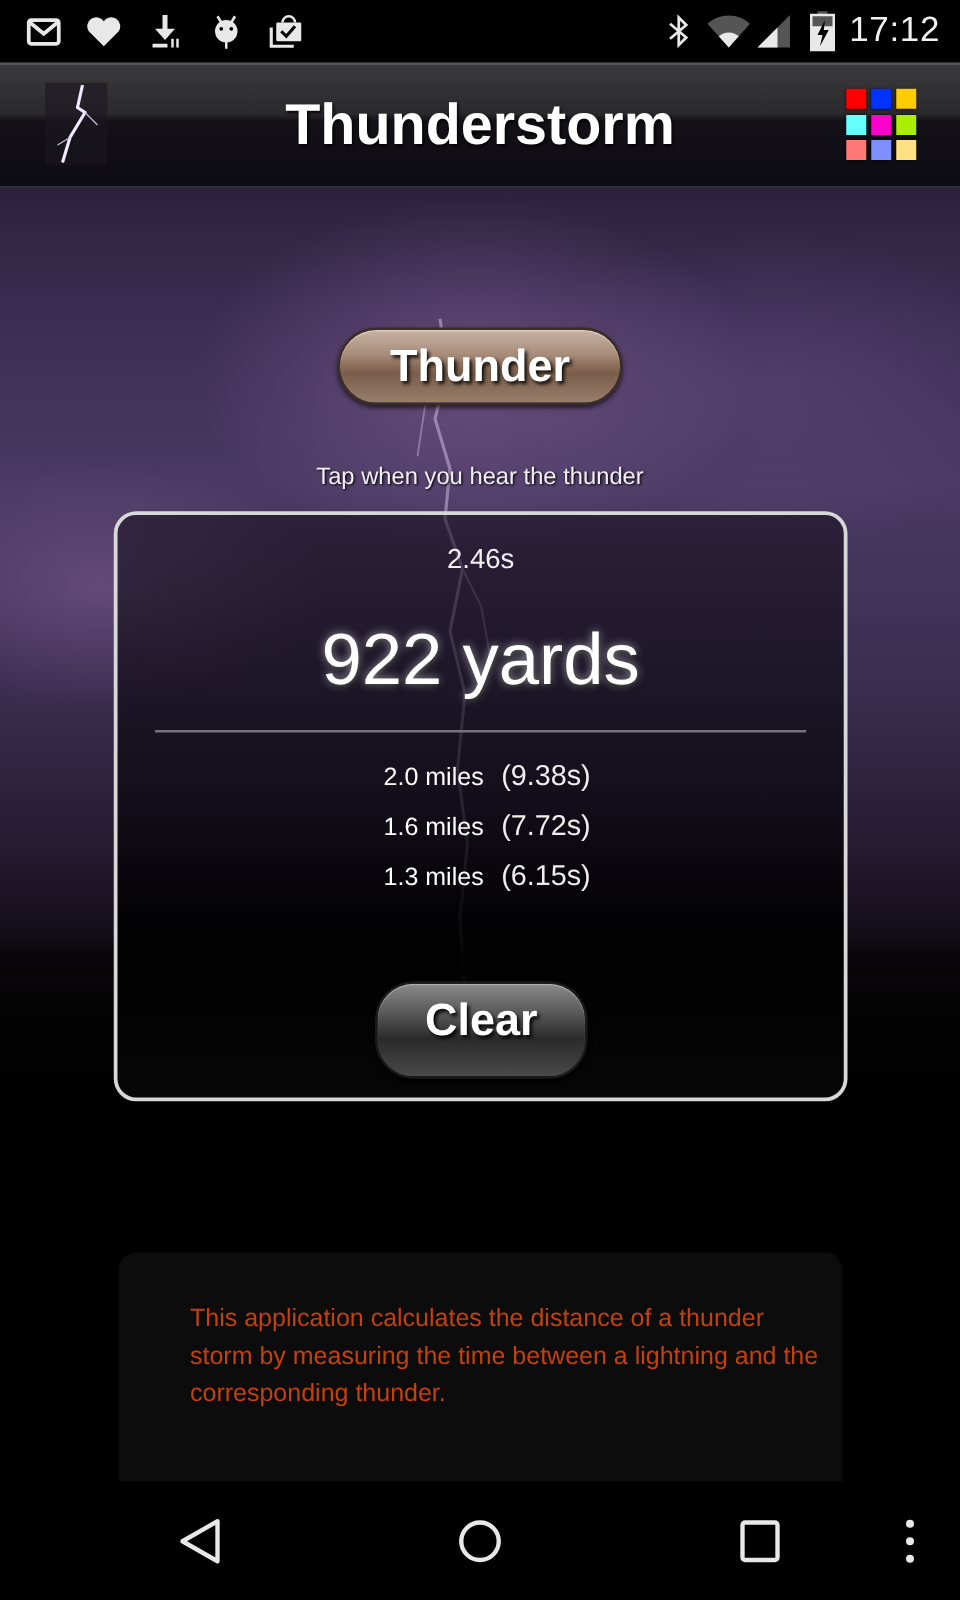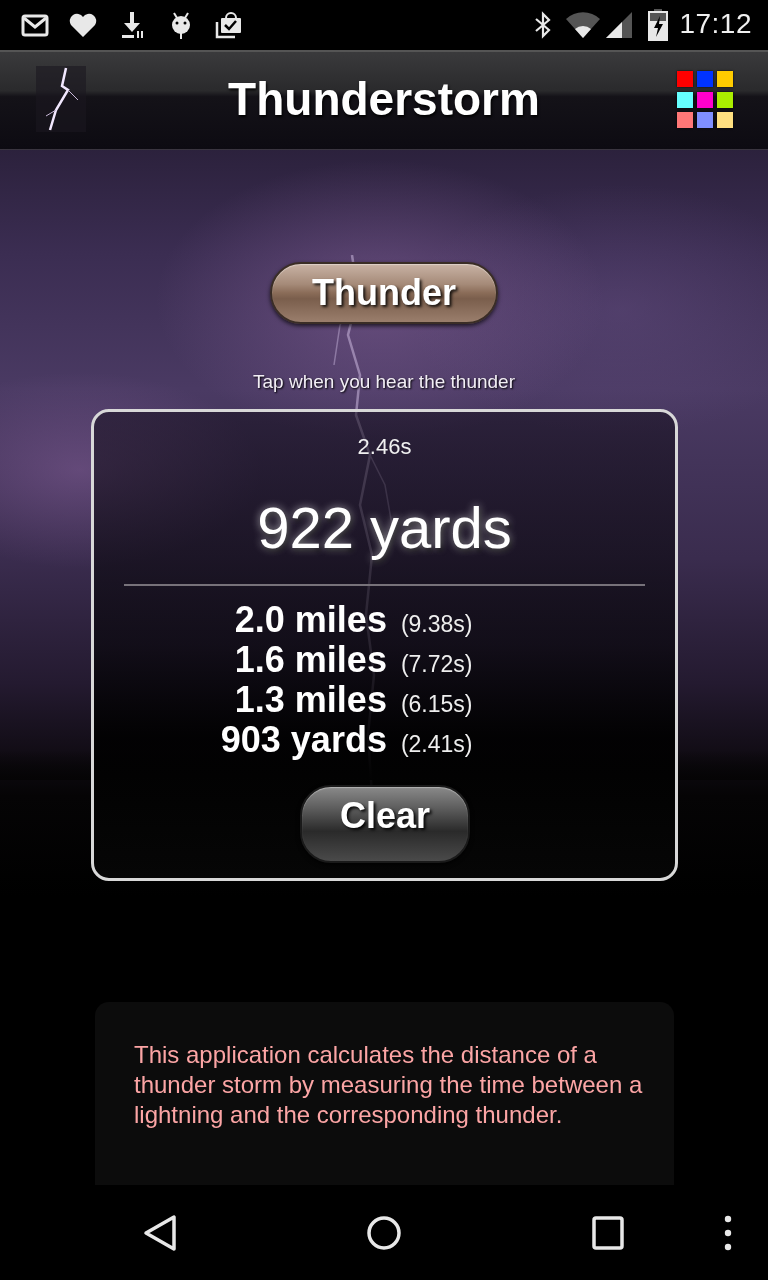--- a/index.html
+++ b/index.html
@@ -55,38 +55,38 @@
     position: absolute; left: 91px; top: 409px; width: 587px; height: 472px;
     border: 3px solid #d8d8d8; border-radius: 18px;
     background: linear-gradient(180deg, rgba(20,14,28,0.55) 0%, rgba(10,8,14,0.75) 50%, rgba(0,0,0,0.9) 70%, #060606 100%);
   }
   .elapsed { position: absolute; left: 0; width: 100%; top: 22px; text-align: center; font-size: 22px; color: #f0f0f0; }
   .distance { position: absolute; left: 0; width: 100%; top: 50px; text-align: center; font-size: 58px;
     color: #fff; text-shadow: 0 0 8px rgba(255,255,255,0.6), 2px 3px 4px rgba(0,0,0,0.8); margin-top: 32px; }
   .divider { position: absolute; left: 30px; right: 30px; top: 172px; height: 2px; background: #77727a; }
   .history { position: absolute; left: 0; width: 100%; top: 188px; }
   .history-row { height: 40px; line-height: 40px; display: flex; justify-content: center; align-items: baseline; }
-  .h-dist { font-size: 36px; font-weight: bold; color: #fff; text-align: right; width: 310px; padding-right: 14px; }
+  .h-dist { font-size: 20px; font-weight: normal; color: #fff; text-align: right; width: 310px; padding-right: 14px; }
   .h-time { font-size: 23px; color: #eee; text-align: left; width: 277px; }
 
   .clear-btn {
     position: absolute; left: 206px; top: 373px; width: 170px; height: 78px;
     border-radius: 31px; border: 2px solid #1a1a1a;
     background: linear-gradient(180deg, #8a8a8a 0%, #5b5b5b 30%, #3a3a3a 50%, #2a2a2a 60%, #4a4a4a 100%);
     box-shadow: 0 2px 4px rgba(0,0,0,0.8), inset 0 1px 1px rgba(255,255,255,0.35);
     color: #fff; font-size: 36px; font-weight: bold; text-align: center; line-height: 58px;
     text-shadow: 2px 2px 3px rgba(0,0,0,0.9); cursor: pointer;
   }
 
   
   .info-box {
     position: absolute; left: 95px; top: 1002px; width: 579px; height: 190px;
     background: #0c0c0c; border-radius: 14px 14px 0 0;
   }
-  .info-text { position: absolute; left: 39px; top: 38px; width: 510px; font-size: 24px; line-height: 30px; color: #fca5a5; }
+  .info-text { position: absolute; left: 57px; top: 38px; width: 510px; font-size: 20px; line-height: 30px; color: #c2410c; }
 
   
   .nav-bar { position: absolute; left: 0; top: 1185px; width: 768px; height: 95px; background: #000; }
   .nav-btn { position: absolute; top: 26px; width: 44px; height: 44px; cursor: pointer; }
 </style>
 </head>
 <body>
 
 <div class="status-bar">
   <svg class="sb-icon" style="left:20px" viewBox="0 0 30 30">
@@ -182,24 +182,20 @@
       <span class="h-time">(9.38s)</span>
     </div>
     <div class="history-row">
       <span class="h-dist">1.6 miles</span>
       <span class="h-time">(7.72s)</span>
     </div>
     <div class="history-row">
       <span class="h-dist">1.3 miles</span>
       <span class="h-time">(6.15s)</span>
     </div>
-    <div class="history-row">
-      <span class="h-dist">903 yards</span>
-      <span class="h-time">(2.41s)</span>
-    </div>
   </div>
   <div class="clear-btn">Clear</div>
 </div>
 
 <div class="info-box">
   <div class="info-text">This application calculates the distance of a thunder storm by measuring the time between a lightning and the corresponding thunder.</div>
 </div>
 
 <div class="nav-bar">
   <svg class="nav-btn" style="left:138px" viewBox="0 0 44 44">

